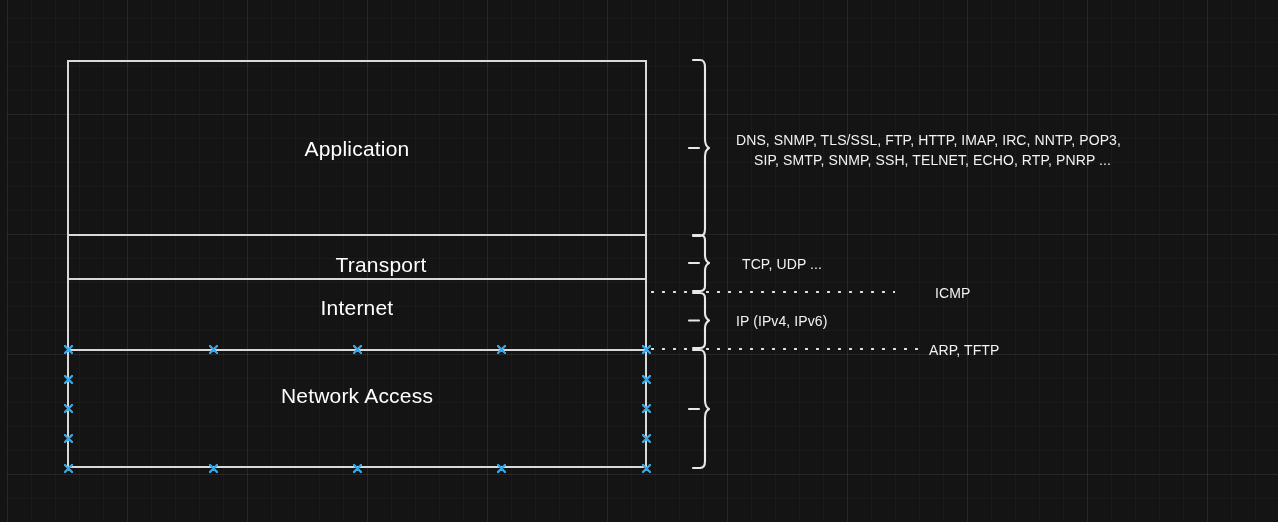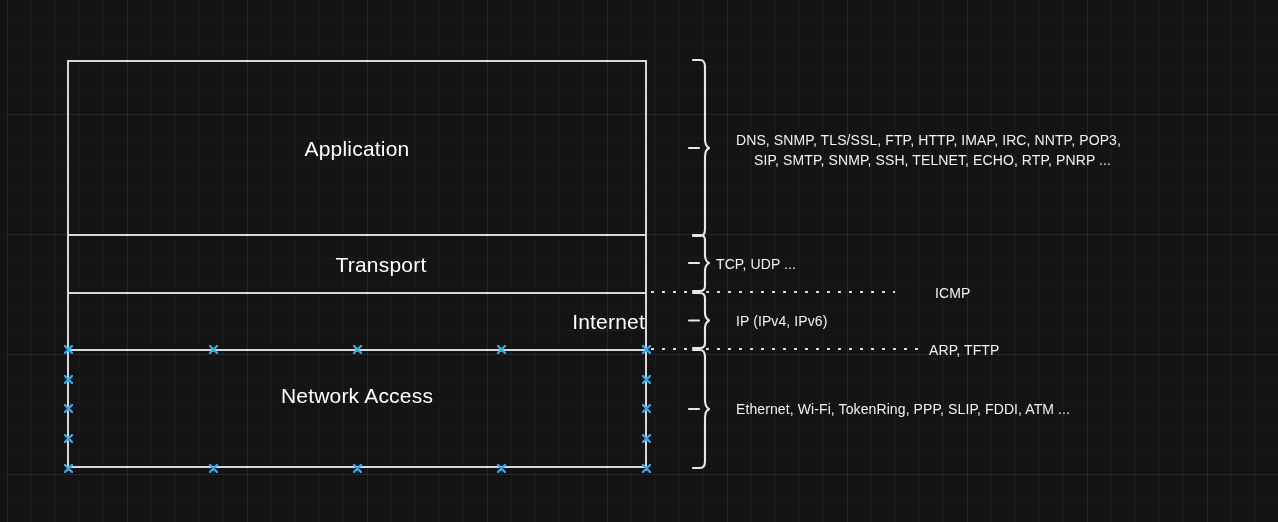--- a/index.html
+++ b/index.html
@@ -29,21 +29,21 @@
   }
   .layer{
     position:absolute;left:0;width:100%;
     display:flex;align-items:center;justify-content:center;
     color:#ffffff;letter-spacing:.2px;
     box-sizing:border-box;
   }
   .layer .lbl{font-size:21px;line-height:1;}
   .l-app{top:0;height:172px;}
   .l-tra{top:172px;height:58px;border-top:2px solid #d8d8d8;padding-left:48px;}
-  .l-int{top:230px;height:57px;border-top:2px solid #d8d8d8;justify-content:flex-end;}
+  .l-int{top:216px;height:57px;border-top:2px solid #d8d8d8;}
   .l-net{top:287px;height:90px;border-top:2px solid #d8d8d8;}
 
   
   .brace{position:absolute;}
   .brace svg{display:block;overflow:visible;}
 
   
   .dotline{
     position:absolute;height:2px;
     background-image:radial-gradient(circle, #e6e6e6 1.1px, rgba(0,0,0,0) 1.3px);
@@ -115,25 +115,24 @@
       <path d="M14 61 H24" fill="none" stroke="#e8e8e8" stroke-width="2.1" stroke-linecap="round"></path>
     </svg>
   </div>
 
   <div class="dotline" style="left:640px;top:291px;width:248px;"></div>
   <div class="dotline" style="left:640px;top:348px;width:278px;"></div>
 
   <div class="ptext" style="left:729px;top:130px;">DNS, SNMP, TLS/SSL, FTP, HTTP, IMAP, IRC, NNTP, POP3,</div>
   <div class="ptext" style="left:747px;top:150px;text-align:right;">SIP, SMTP, SNMP, SSH, TELNET, ECHO, RTP, PNRP ...</div>
 
-  <div class="ptext" style="left:709px;top:254px;">TCP, UDP ...</div>
+  <div class="ptext" style="left:735px;top:254px;">TCP, UDP ...</div>
 
   <div class="ptext" style="left:729px;top:311px;text-align:right;">IP (IPv4, IPv6)</div>
 
-  <div class="ptext" style="left:729px;top:399px;">Ethernet, Wi-Fi, TokenRing, PPP, SLIP, FDDI, ATM ...</div>
 
   <div class="ptext" style="left:928px;top:283px;">ICMP</div>
 
   <div class="ptext" style="left:922px;top:340px;">ARP, TFTP</div>
 
   <div class="handle" style="left:61px;top:349px;">
       <svg width="9" height="9" viewBox="0 0 9 9">
         <path d="M1 1 L8 8 M8 1 L1 8" stroke="#35a8e8" stroke-width="2.4" stroke-linecap="round"></path>
       </svg>
     </div>

